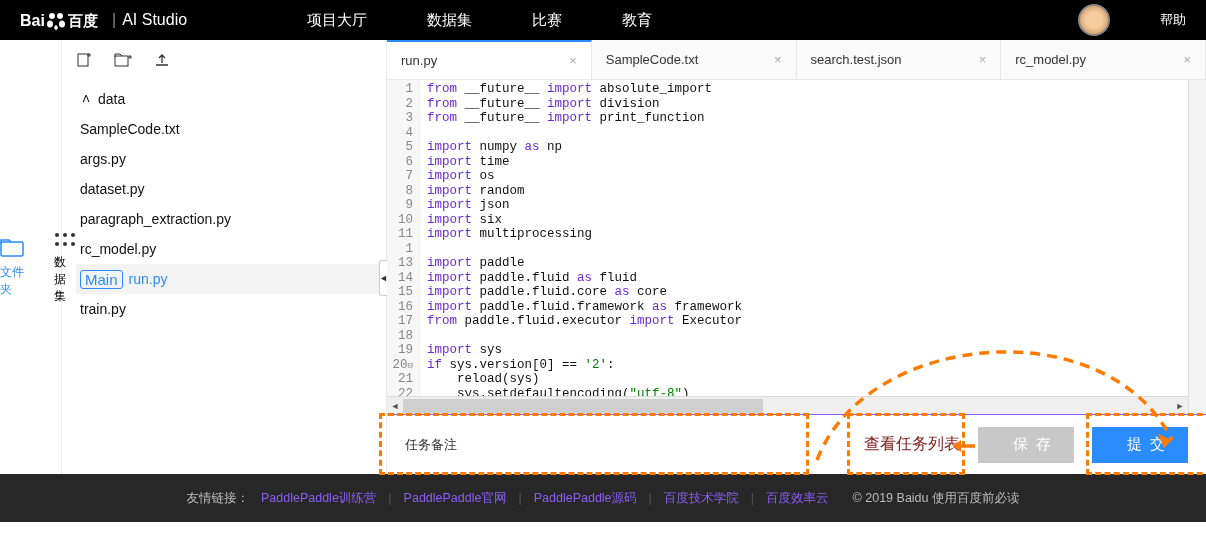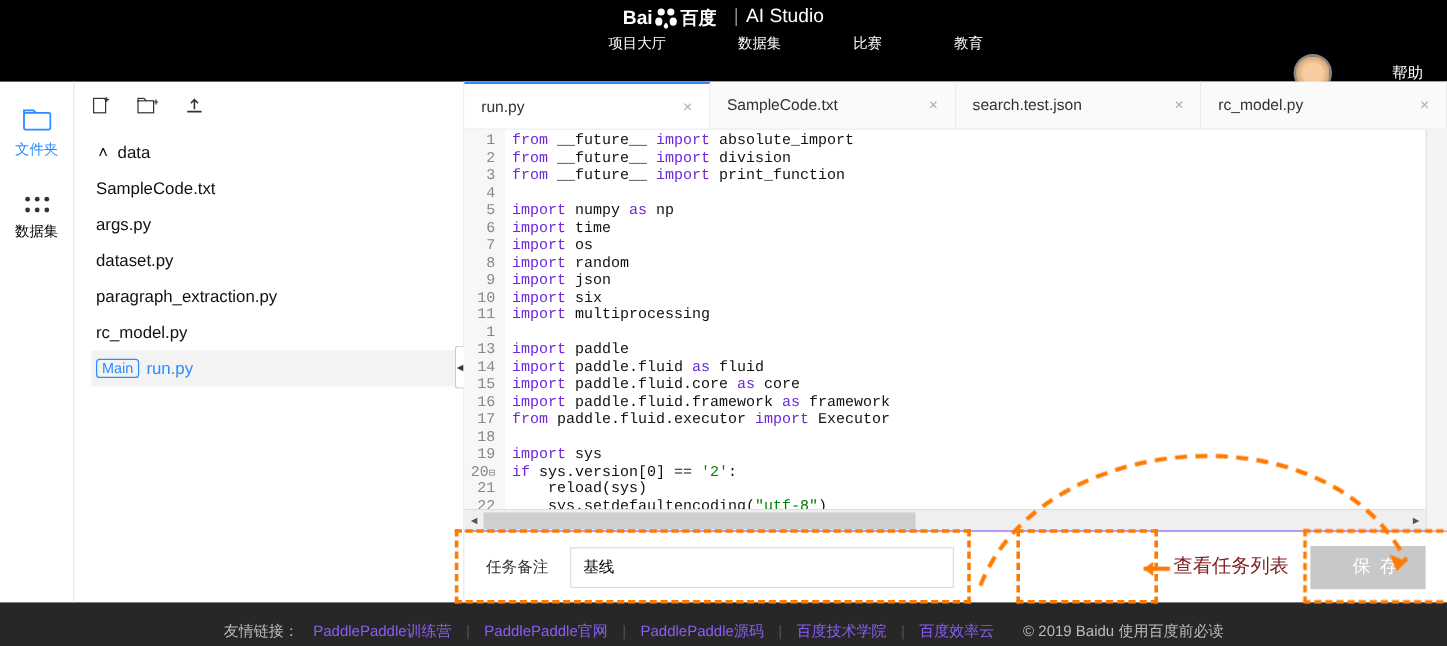--- a/index.html
+++ b/index.html
@@ -1,42 +1,42 @@
 <!DOCTYPE html>
 <html><head>
 <meta charset="utf-8">
 <style>
 * { box-sizing: border-box; margin: 0; padding: 0; }
 body { font-family: "Microsoft YaHei", Arial, sans-serif; font-size: 13px; background: #fff; width: 1206px; overflow: hidden; }
 
 
-.topnav { height: 68px; background: #000; display: flex; align-items: center; color: #fff; padding: 0 20px; flex-direction: column; }
+.topnav { height: 40px; background: #000; display: flex; align-items: center; color: #fff; padding: 0 20px; }
 .logo { display: flex; align-items: center; gap: 6px; font-size: 16px; }
 .logo-svg { width: 86px; height: 28px; }
-.nav-items { display: flex; gap: 60px; margin-left: 120px; font-size: 12px; }
+.nav-items { display: flex; gap: 60px; margin-left: 120px; font-size: 15px; }
 .nav-items span { cursor: pointer; }
 .topnav-right { margin-left: auto; display: flex; align-items: center; gap: 50px; }
 .avatar { width: 32px; height: 32px; border-radius: 50%; background: radial-gradient(circle, #f7cda0 40%, #d8a574 70%); border: 2px solid #888; }
 
 
 .main { display: flex; height: 434px; }
-.iconbar { width: 62px; border-right: 1px solid #e8e8e8; display: flex; flex-direction: column; align-items: center; padding-top: 22px; gap: 30px; }
+.iconbar { width: 62px; border-right: 1px solid #e8e8e8; display: flex; align-items: center; padding-top: 22px; gap: 30px; }
 .iconbar-item { display: flex; flex-direction: column; align-items: center; gap: 6px; font-size: 12px; cursor: pointer; }
 .folder-icon { stroke: #2a8cff; fill: none; }
 .folder-label { color: #2a8cff; }
 .dots-icon { fill: #333; }
 
 .filepanel { width: 324px; display: flex; flex-direction: column; }
 .file-toolbar { height: 40px; display: flex; align-items: center; gap: 22px; padding: 0 18px 0 14px; color: #333; }
 .file-toolbar svg { cursor: pointer; }
 .filetree { padding: 4px 0 0 14px; font-size: 14px; color: #111; }
 .filetree-row { height: 30px; display: flex; align-items: center; padding-left: 4px; cursor: pointer; }
 .filetree-row.sel { background: #f3f3f3; }
 .link-blue { color: #2a8cff; }
-.main-badge { border: 1px solid #2a8cff; color: #2a8cff; font-size: 12px; padding: 0 4px; border-radius: 3px; margin-right: 6px; }
+.main-badge { border: 1px solid #2a8cff; color: #2a8cff; font-size: 15px; padding: 0 4px; border-radius: 3px; margin-right: 6px; }
 .chev { display: inline-block; width: 12px; text-align: center; margin-right: 6px; }
 
 .editor { flex: 1; display: flex; flex-direction: column; position: relative; border-left: 1px solid #e8e8e8; }
 .tabs { display: flex; height: 40px; border-bottom: 1px solid #e8e8e8; }
 .tab { flex: 1; display: flex; align-items: center; padding: 0 14px; font-size: 13px; color: #333; cursor: pointer; border-right: 1px solid #e8e8e8; position: relative; }
 .tab.active { border-top: 2px solid #2a8cff; background: #fff; }
 .tab:not(.active) { background: #fafafa; }
 .tab .x { margin-left: auto; color: #aaa; font-size: 13px; }
 .collapse-handle { position: absolute; left: -8px; top: 220px; width: 8px; height: 36px; background: #fff; border: 1px solid #ccc; border-right: none; border-radius: 3px 0 0 3px; display: flex; align-items: center; justify-content: center; font-size: 9px; color: #333; cursor: pointer; }
 
@@ -160,20 +160,23 @@
       <div class="filetree-row">
           <span>paragraph_extraction.py</span>
         </div>
       <div class="filetree-row">
           <span>rc_model.py</span>
         </div>
       <div class="filetree-row sel">
         <span class="main-badge">Main</span>
         <span class="link-blue">run.py</span>
       </div>
+      <div class="filetree-row">
+          <span>train.py</span>
+        </div>
     </div>
   </div>
 
   <div class="editor">
     <div class="collapse-handle">◄</div>
     <div class="tabs">
       <div class="tab active">
           <span>run.py</span>
           <span class="x">×</span>
         </div>
@@ -219,24 +222,24 @@
     </div>
     <div class="vscroll-corner"></div>
     <div class="hscroll">
       <div class="arr l">◄</div>
       <div class="thumb"></div>
       <div class="arr r">►</div>
     </div>
 
     <div class="bottombar" style="position:relative">
       <span class="field-label">任务备注</span>
-      <input class="remark-input" value="基线" style="">
       <div class="spacer"></div>
       <span class="view-link">查看任务列表</span>
       <button class="btn save">保存</button>
+      <button class="btn submit">提交</button>
 
       <div class="dash" style="left:-8px; top:-2px; width:430px; height:62px;"></div>
       <div class="dash" style="left:460px; top:-2px; width:118px; height:62px;"></div>
       <div class="dash" style="right:-6px; top:-2px; width:126px; height:62px;"></div>
       <div class="dash arrow" style="left:420px; top:-115px; width:380px; height:170px;">
         <svg width="380" height="170">
             <path d="M10 160 C 60 30, 300 10, 365 140" fill="none" stroke="#ff7a00" stroke-width="3.5" stroke-dasharray="10 7"></path>
             <path d="M365 140 l-14 -6 l6 14 z" fill="#ff7a00"></path>
           </svg>
       </div>

